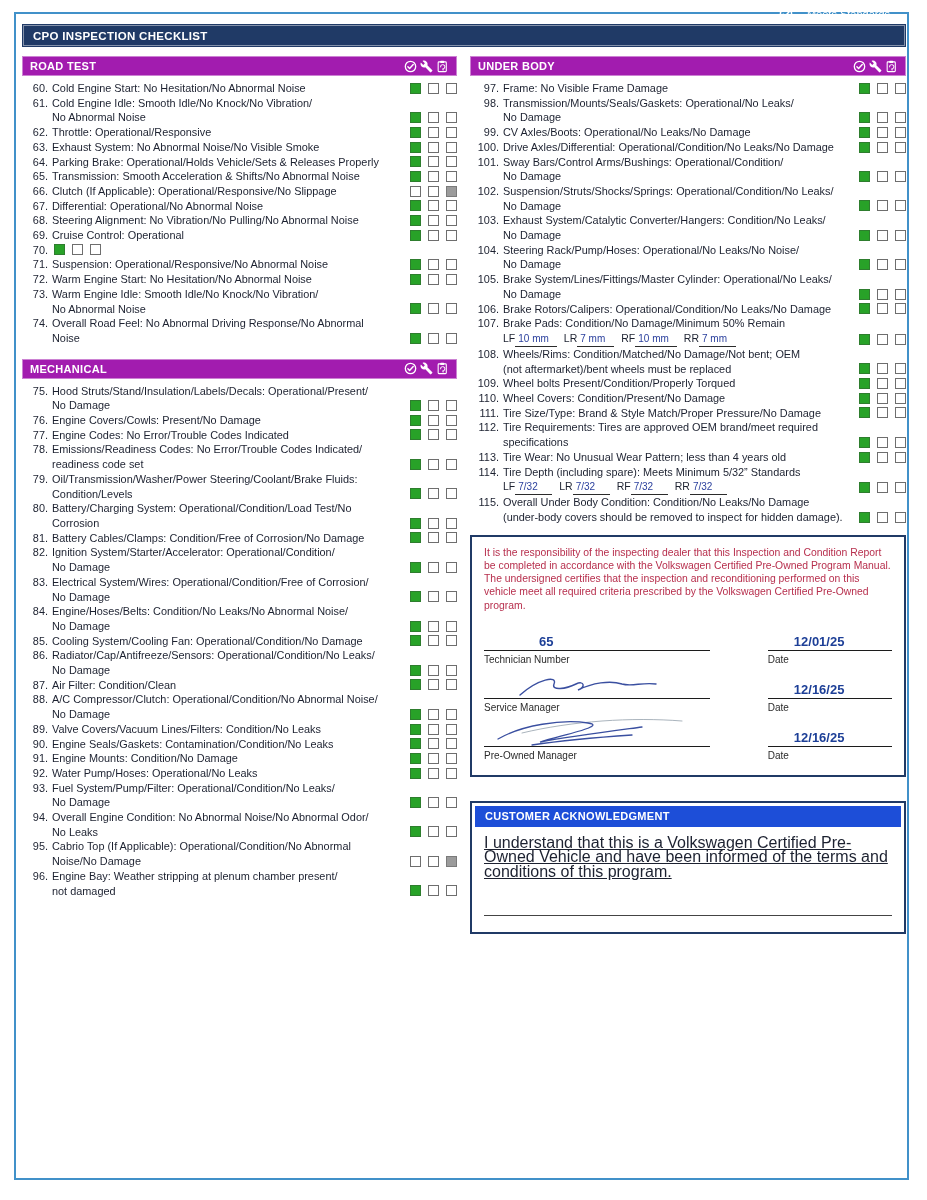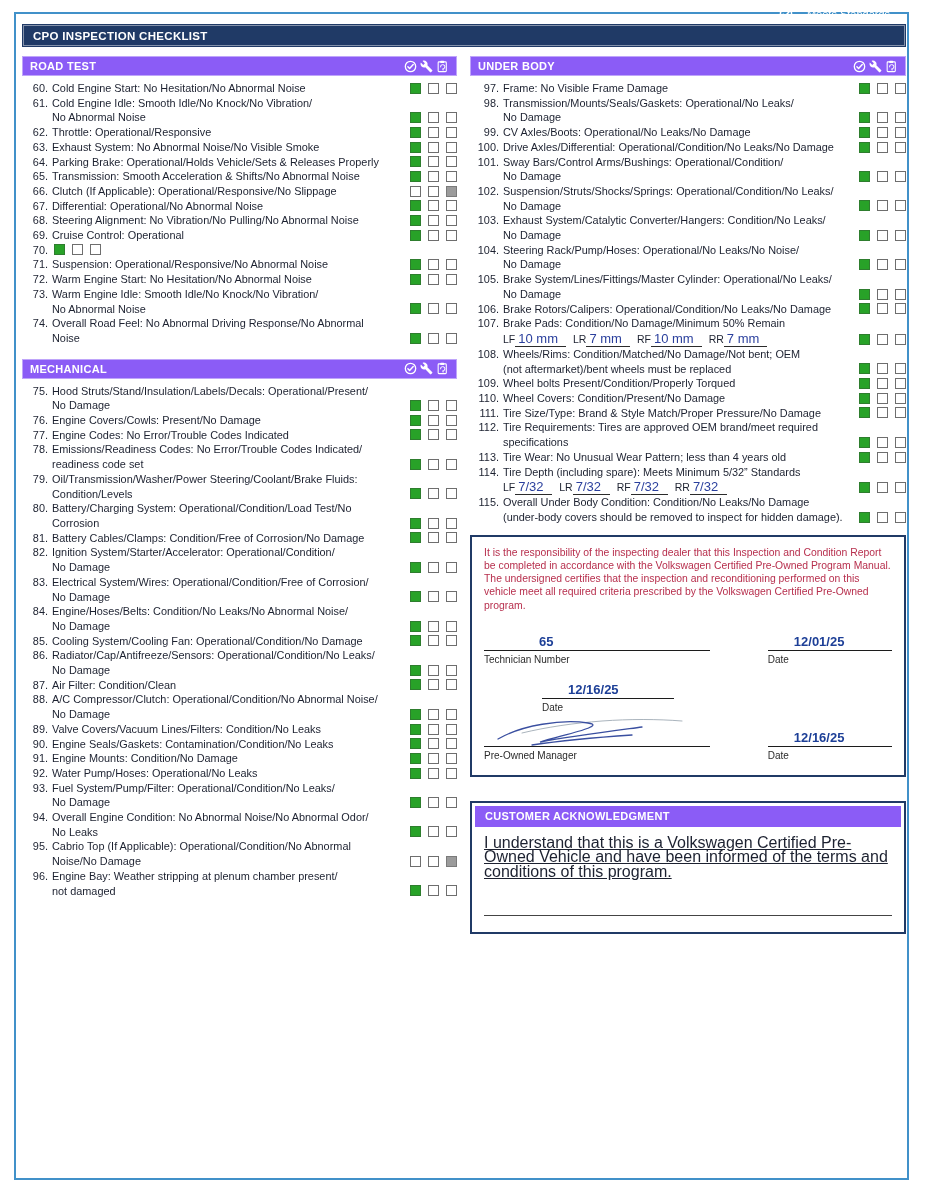--- a/index.html
+++ b/index.html
@@ -23,21 +23,21 @@
   .key-item { display:flex; align-items:center; gap:14px; font-size:11px; }
   .key-item .ic, .sec-icons .ic { width:14px; height:14px; display:inline-flex; }
   .key-item .ic svg, .sec-icons .ic svg { width:100%; height:100%; }
 
   .cols { display:flex; gap:13px; margin-top:9px; }
   .col { width:435px; flex:0 0 auto; }
   .col + .col { width:436px; }
 
   
   .sec-head {
-    height:20px; background:#8b5cf6;
+    height:20px; background:#a21caf;
     box-shadow: inset 0 0 0 1px rgba(255,255,255,.45);
     display:flex; align-items:center; padding:0 8px; box-sizing:border-box;
     color:#fff; margin-bottom:5px;
   }
   .sec-title { font-size:11px; font-weight:bold; letter-spacing:.3px; }
   .sec-icons { margin-left:auto; display:flex; gap:3px; }
   .sec-icons .ic { width:13px; height:13px; }
   section + section { margin-top:13px; }
 
   
@@ -45,41 +45,41 @@
   .num { flex:0 0 26px; text-align:right; align-self:flex-start; }
   .col-right .num { flex-basis:29px; }
   .txt { flex:1 1 auto; padding-left:4px; }
   .cbs { flex:0 0 auto; display:flex; gap:7px; margin-left:6px; padding-bottom:2px; }
   .cb { width:9px; height:9px; border:1.5px solid #6e6e6e; background:#fff; }
   .cb.green { background:#28a228; border-color:#2e7d2e; }
   .cb.grayfill { background:#9b9b9b; border-color:#7a7a7a; }
 
   .meas { line-height:13px; padding-top:1px; }
   .mlabel { font-size:10.5px; }
-  .mval { display:inline-block; color:#2a3f9d; font-size:13px; border-bottom:1px solid #2b2b2b; padding:0 8px 1px 3px; margin-right:7px; min-width:26px; }
+  .mval { display:inline-block; color:#2a3f9d; font-size:10px; border-bottom:1px solid #2b2b2b; padding:0 8px 1px 3px; margin-right:7px; min-width:26px; }
 
   
   .cert-box { border:2px solid #203a66; margin-top:10px; padding:9px 12px 14px; box-sizing:border-box; }
   .cert-text { color:#b72f4d; font-size:10.4px; line-height:13.2px; }
   .fields { margin-top:14px; }
   .field-row { display:flex; }
   .field-row + .field-row { margin-top:9px; }
   .f-left { width:240px; }
   .f-right { width:132px; margin-left:58px; }
   .value-line { border-bottom:1.5px solid #1c1c1c; min-height:24px; display:flex; align-items:flex-end; position:relative; }
   .f-value { font-size:13px; font-weight:700; color:#1d3f97; padding-bottom:1px; }
   .indent-a { padding-left:55px; }
   .indent-b { padding-left:26px; }
   .f-label { font-size:10px; color:#2b2b2b; margin-top:3px; }
   .sig { position:absolute; left:30px; bottom:-3px; }
 
   
   .ack { border:2px solid #203a66; margin-top:24px; box-sizing:border-box; min-height:120px; position:relative; padding-bottom:12px; }
   .ack-head {
-    margin:3px; height:21px; background:#8b5cf6;
+    margin:3px; height:21px; background:#1d4ed8;
     display:flex; align-items:center; padding:0 10px; color:#fff;
     font-size:11px; font-weight:bold; letter-spacing:.3px;
   }
   .ack-text { padding:6px 12px 0; font-size:16px; line-height:14.5px;text-decoration:underline; }
   .ack-line { border-bottom:1.2px solid #444; margin:36px 12px 4px; }
 </style>
 </head>
 <body>
 
 <div class="page-border"></div>
@@ -722,20 +722,28 @@
             </div>
             <div class="f-right">
               <div class="value-line">
                 <span class="f-value indent-b">12/01/25</span>
               </div>
               <div class="f-label">Date</div>
             </div>
           </div>
 
           <div class="field-row">
+            <div class="f-left">
+              <div class="value-line">
+                <svg class="sig" width="150" height="30" viewBox="0 0 150 30">
+                  <path d="M6 24 C24 8, 44 4, 40 13 C37 20, 52 18, 62 13 C70 9, 72 16, 64 19 C78 12, 96 9, 108 13 C118 16, 128 11, 142 13" fill="none" stroke="#3a4fa0" stroke-width="1.4" stroke-linecap="round"></path>
+                </svg>
+              </div>
+              <div class="f-label">Service Manager</div>
+            </div>
             <div class="f-right">
               <div class="value-line">
                 <span class="f-value indent-b">12/16/25</span>
               </div>
               <div class="f-label">Date</div>
             </div>
           </div>
 
           <div class="field-row">
             <div class="f-left">

